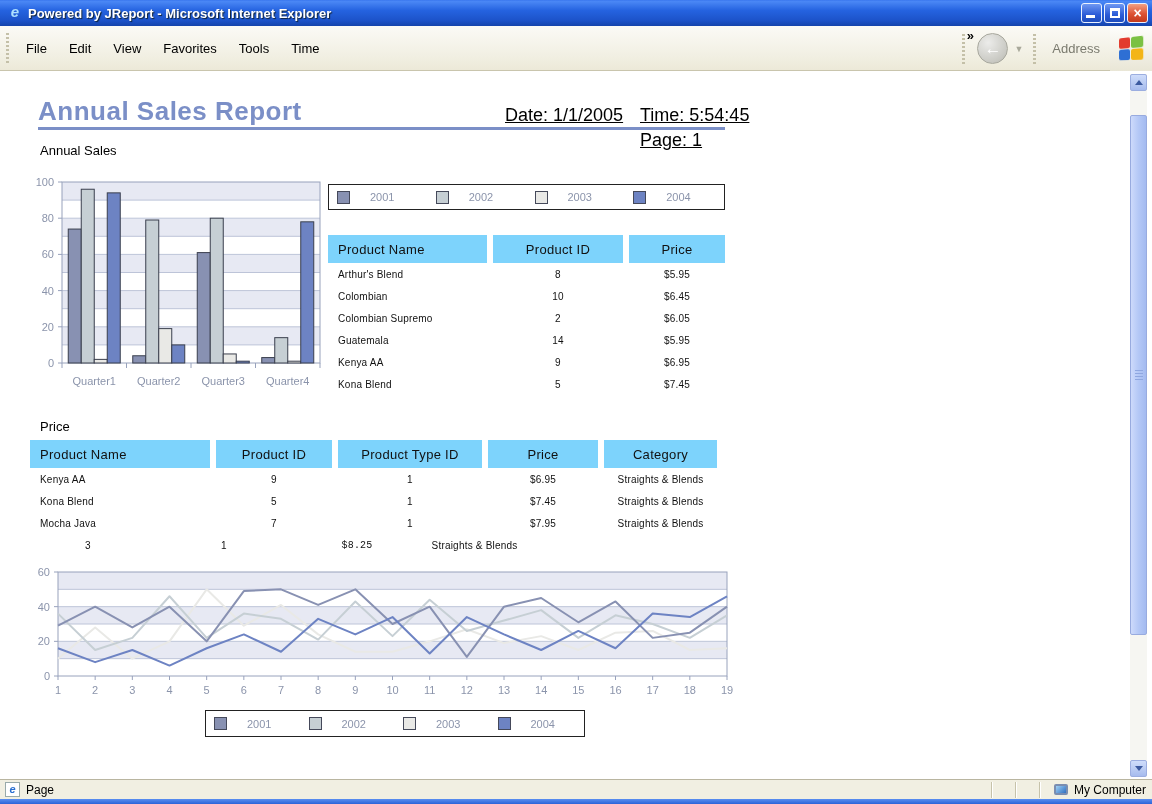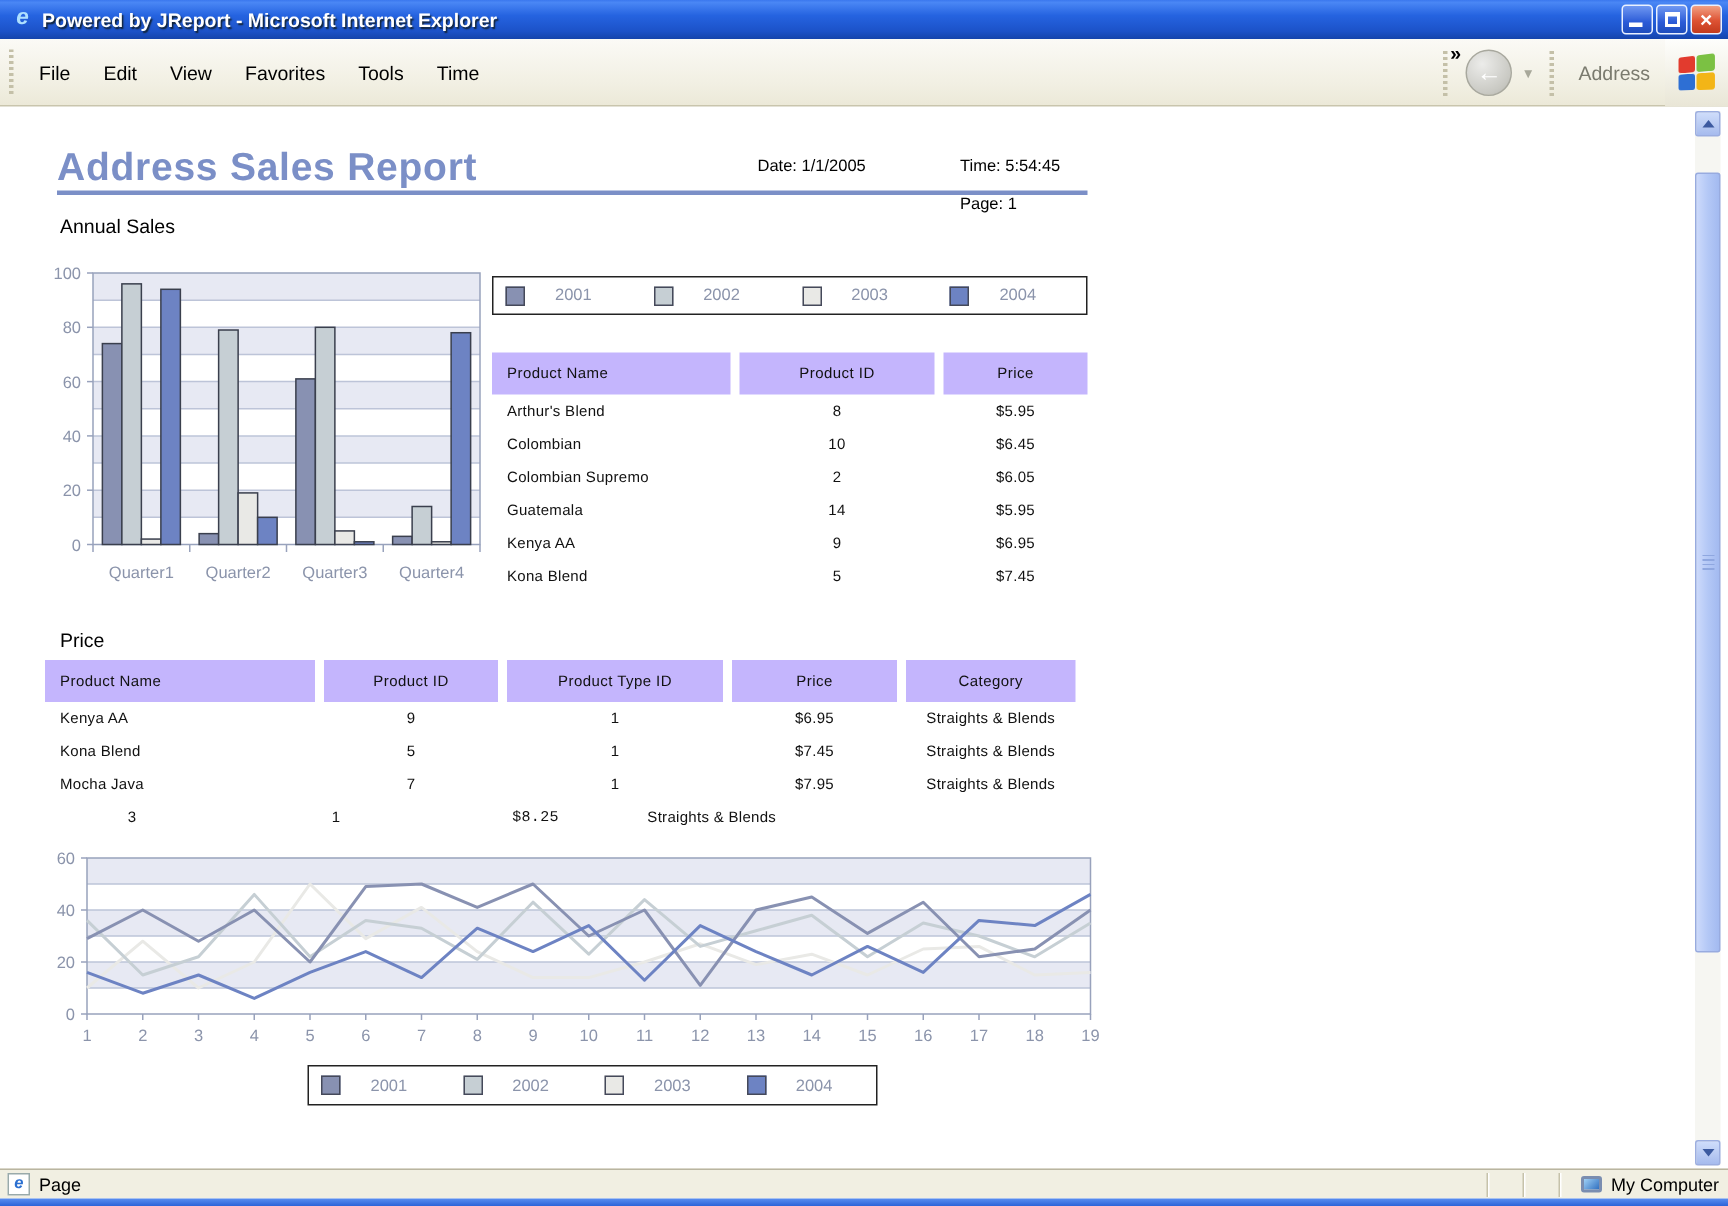--- a/index.html
+++ b/index.html
@@ -42,40 +42,40 @@
     display:flex; align-items:center; justify-content:center; }
   .logo-grid { width:26px; height:24px; display:grid; grid-template-columns:12px 12px;
     grid-template-rows:11px 11px; gap:1px; transform:perspective(60px) rotateY(-14deg) skewY(-4deg); }
   .logo-grid span { border-radius:2px; }
 
   
   #content { position:absolute; left:0; top:72px; width:1152px; height:707px; background:#fff; }
   .abs { position:absolute; }
   #report-title { left:38px; top:24px; font-size:26px; font-weight:bold; color:#7b8fc7; letter-spacing:0.5px; }
   #title-rule { left:38px; top:55px; width:687px; height:3px; background:#7b8fc7; }
-  .hdr-meta { font-size:11px; color:#000; }
+  .hdr-meta { font-size:18px; color:#000;text-decoration:underline; }
   #date-label { left:505px; top:33px; }
   #time-label { left:640px; top:33px; }
   #page-label { left:640px; top:58px; }
   .section-label { font-size:13px; color:#000; }
   #section1-label { left:40px; top:71px; }
   #section2-label { left:40px; top:347px; }
 
   
   .legend-box { border:1px solid #222; display:flex; align-items:center; background:#fff; }
   #legend-top { left:328px; top:112px; width:397px; height:26px; }
   #legend-bottom { left:205px; top:638px; width:380px; height:27px; }
   .legend-item { flex:1; display:flex; align-items:center; padding-left:8px;gap:14px; }
   .legend-swatch { width:13px; height:13px; border:1px solid #45495a; margin-right:6px; }
   .legend-label { font-size:11px; color:#8b94ab; }
 
   
   .rpt-table { position:absolute; }
   .t-head { display:flex; }
-  .t-hcell { background:#c4b5fd; height:28px; font-size:10px; color:#111;
+  .t-hcell { background:#7dd3fc; height:28px; font-size:13px; color:#111;
     display:flex; align-items:center; letter-spacing:0.3px; }
   .t-row { display:flex; }
   .t-cell { height:22px; font-size:10px; color:#111; display:flex; align-items:center; letter-spacing:0.2px; }
   .al { justify-content:flex-start; padding-left:10px; }
   .ac { justify-content:center; }
   #table1 { left:328px; top:163px; }
   #table2 { left:30px; top:368px; }
 
   
   #barchart { left:30px; top:96px; }
@@ -154,21 +154,21 @@
           <span style="background:#e23b2e"></span>
             <span style="background:#7bc143"></span>
           <span style="background:#2e6fd4"></span>
             <span style="background:#f3b517"></span>
         </div>
       </div>
     </div>
   </div>
 
   <div id="content">
-    <div id="report-title" class="abs">Address Sales Report</div>
+    <div id="report-title" class="abs">Annual Sales Report</div>
     <div id="title-rule" class="abs"></div>
     <div id="date-label" class="abs hdr-meta">Date: 1/1/2005</div>
     <div id="time-label" class="abs hdr-meta">Time: 5:54:45</div>
     <div id="page-label" class="abs hdr-meta">Page: 1</div>
     <div id="section1-label" class="abs section-label">Annual Sales</div>
     <div id="section2-label" class="abs section-label">Price</div>
 
     <svg id="barchart" class="abs" width="302" height="226">
         <rect x="32" y="176.9" width="258" height="18.1" fill="#ffffff"></rect>
         <rect x="32" y="158.8" width="258" height="18.1" fill="#e7e9f3"></rect>

